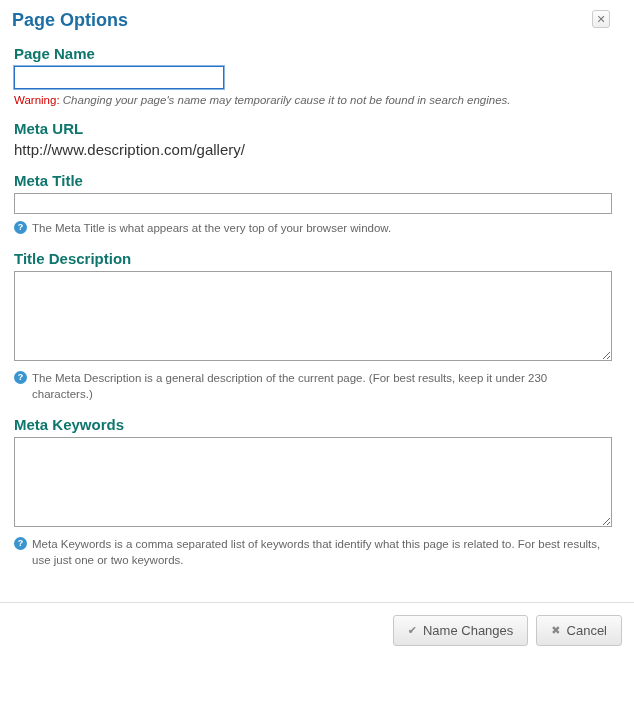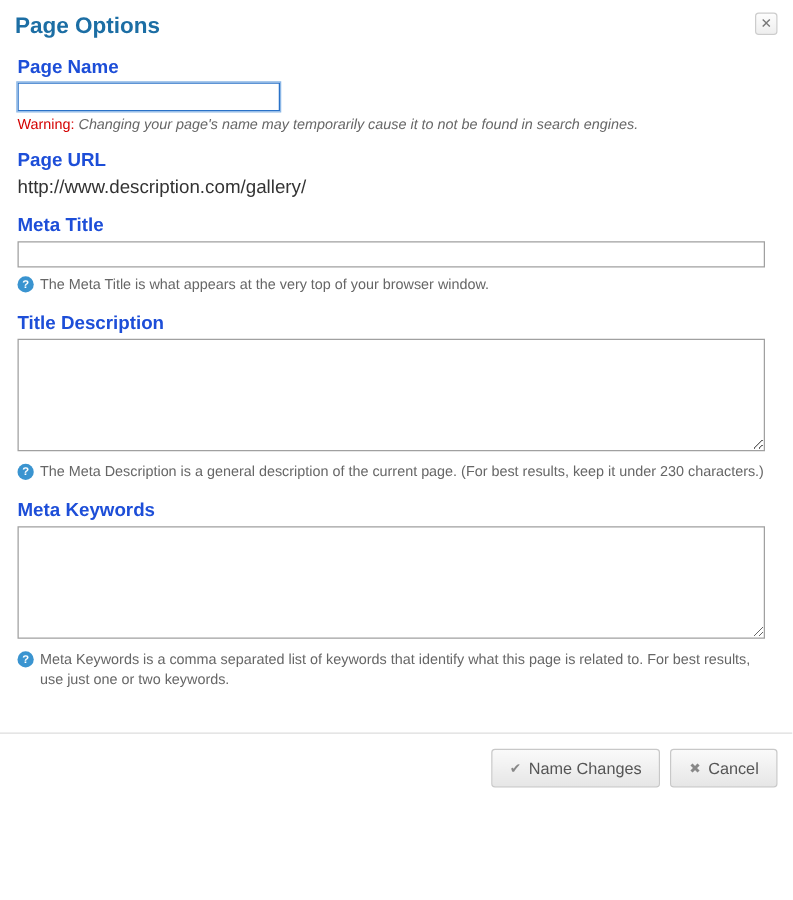--- a/index.html
+++ b/index.html
@@ -5,21 +5,21 @@
   * { box-sizing: border-box; }
   body {
     margin: 0;
     font-family: "Lucida Grande", "Lucida Sans Unicode", Verdana, Arial, sans-serif;
     font-size: 13px;
     color: #333;
     background: #fff;
     width: 634px;
   }
   .dialog {
-    padding: 8px 12px 12px 12px;
+    padding: 8px 24px 12px 12px;
   }
   .dialog-header {
     display: flex;
     justify-content: space-between;
     align-items: flex-start;
     padding-bottom: 6px;
   }
   .dialog-title {
     color: #1C6EA4;
     font-size: 18px;
@@ -40,21 +40,21 @@
     color: #777;
     font-size: 11px;
     line-height: 1;
     margin-top: 2px;
   }
   .form-area {
     padding: 4px 2px 0 2px;
   }
   .field-block { margin-bottom: 14px; }
   .field-label {
-    color: #1d4ed8;
+    color: #0f766e;
     font-size: 15px;
     font-weight: bold;
     display: block;
     margin-bottom: 4px;
   }
   .text-input {
     font-family: inherit;
     font-size: 13px;
     padding: 3px 4px;
     border: 1px solid #a0a0a0;
@@ -162,21 +162,21 @@
     <div class="field-block">
       <label class="field-label">Page Name</label>
       <input type="text" class="text-input page-name-input" autofocus="" value="" style="">
       <div class="warning-line">
         <span class="warning-label">Warning:</span>
         <span class="warning-text">Changing your page's name may temporarily cause it to not be found in search engines.</span>
       </div>
     </div>
 
     <div class="field-block">
-      <label class="field-label">Page URL</label>
+      <label class="field-label">Meta URL</label>
       <div class="url-text">http://www.description.com/gallery/</div>
     </div>
 
     <div class="field-block">
       <label class="field-label">Meta Title</label>
       <input type="text" class="text-input meta-title-input" value="" style="">
       <div class="help-row">
         <span class="help-icon">?</span>
         <span>The Meta Title is what appears at the very top of your browser window.</span>
       </div>

